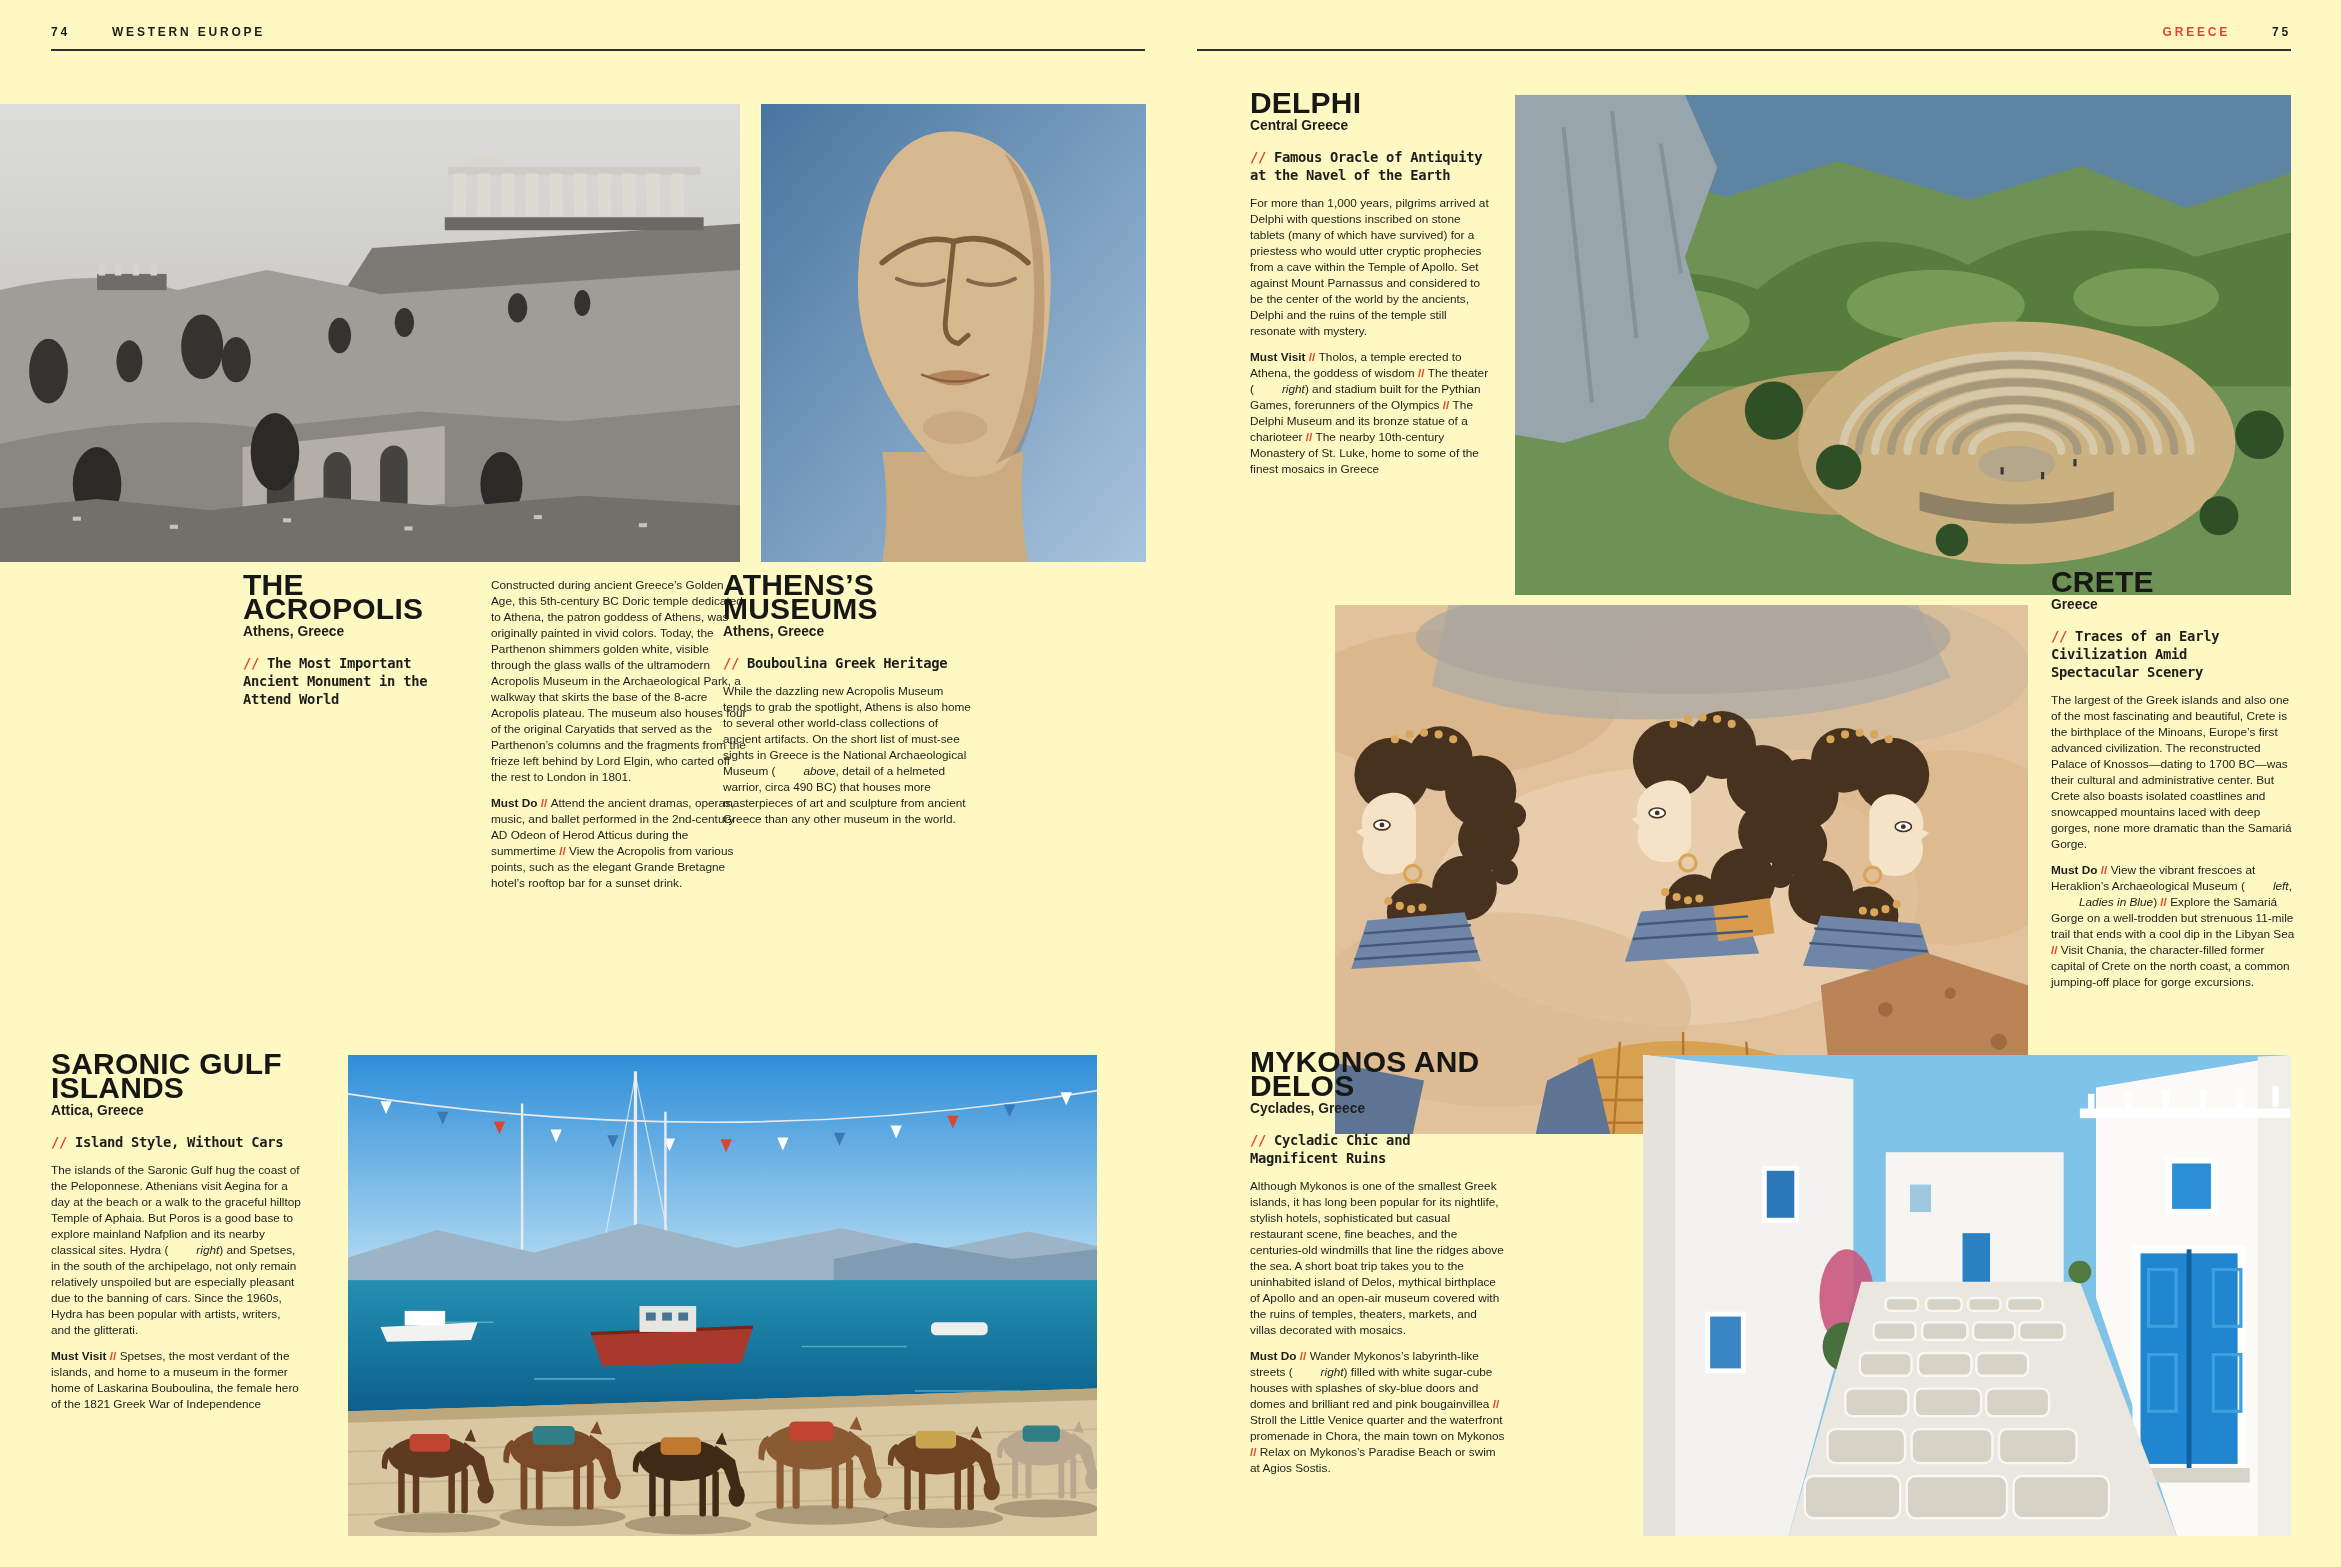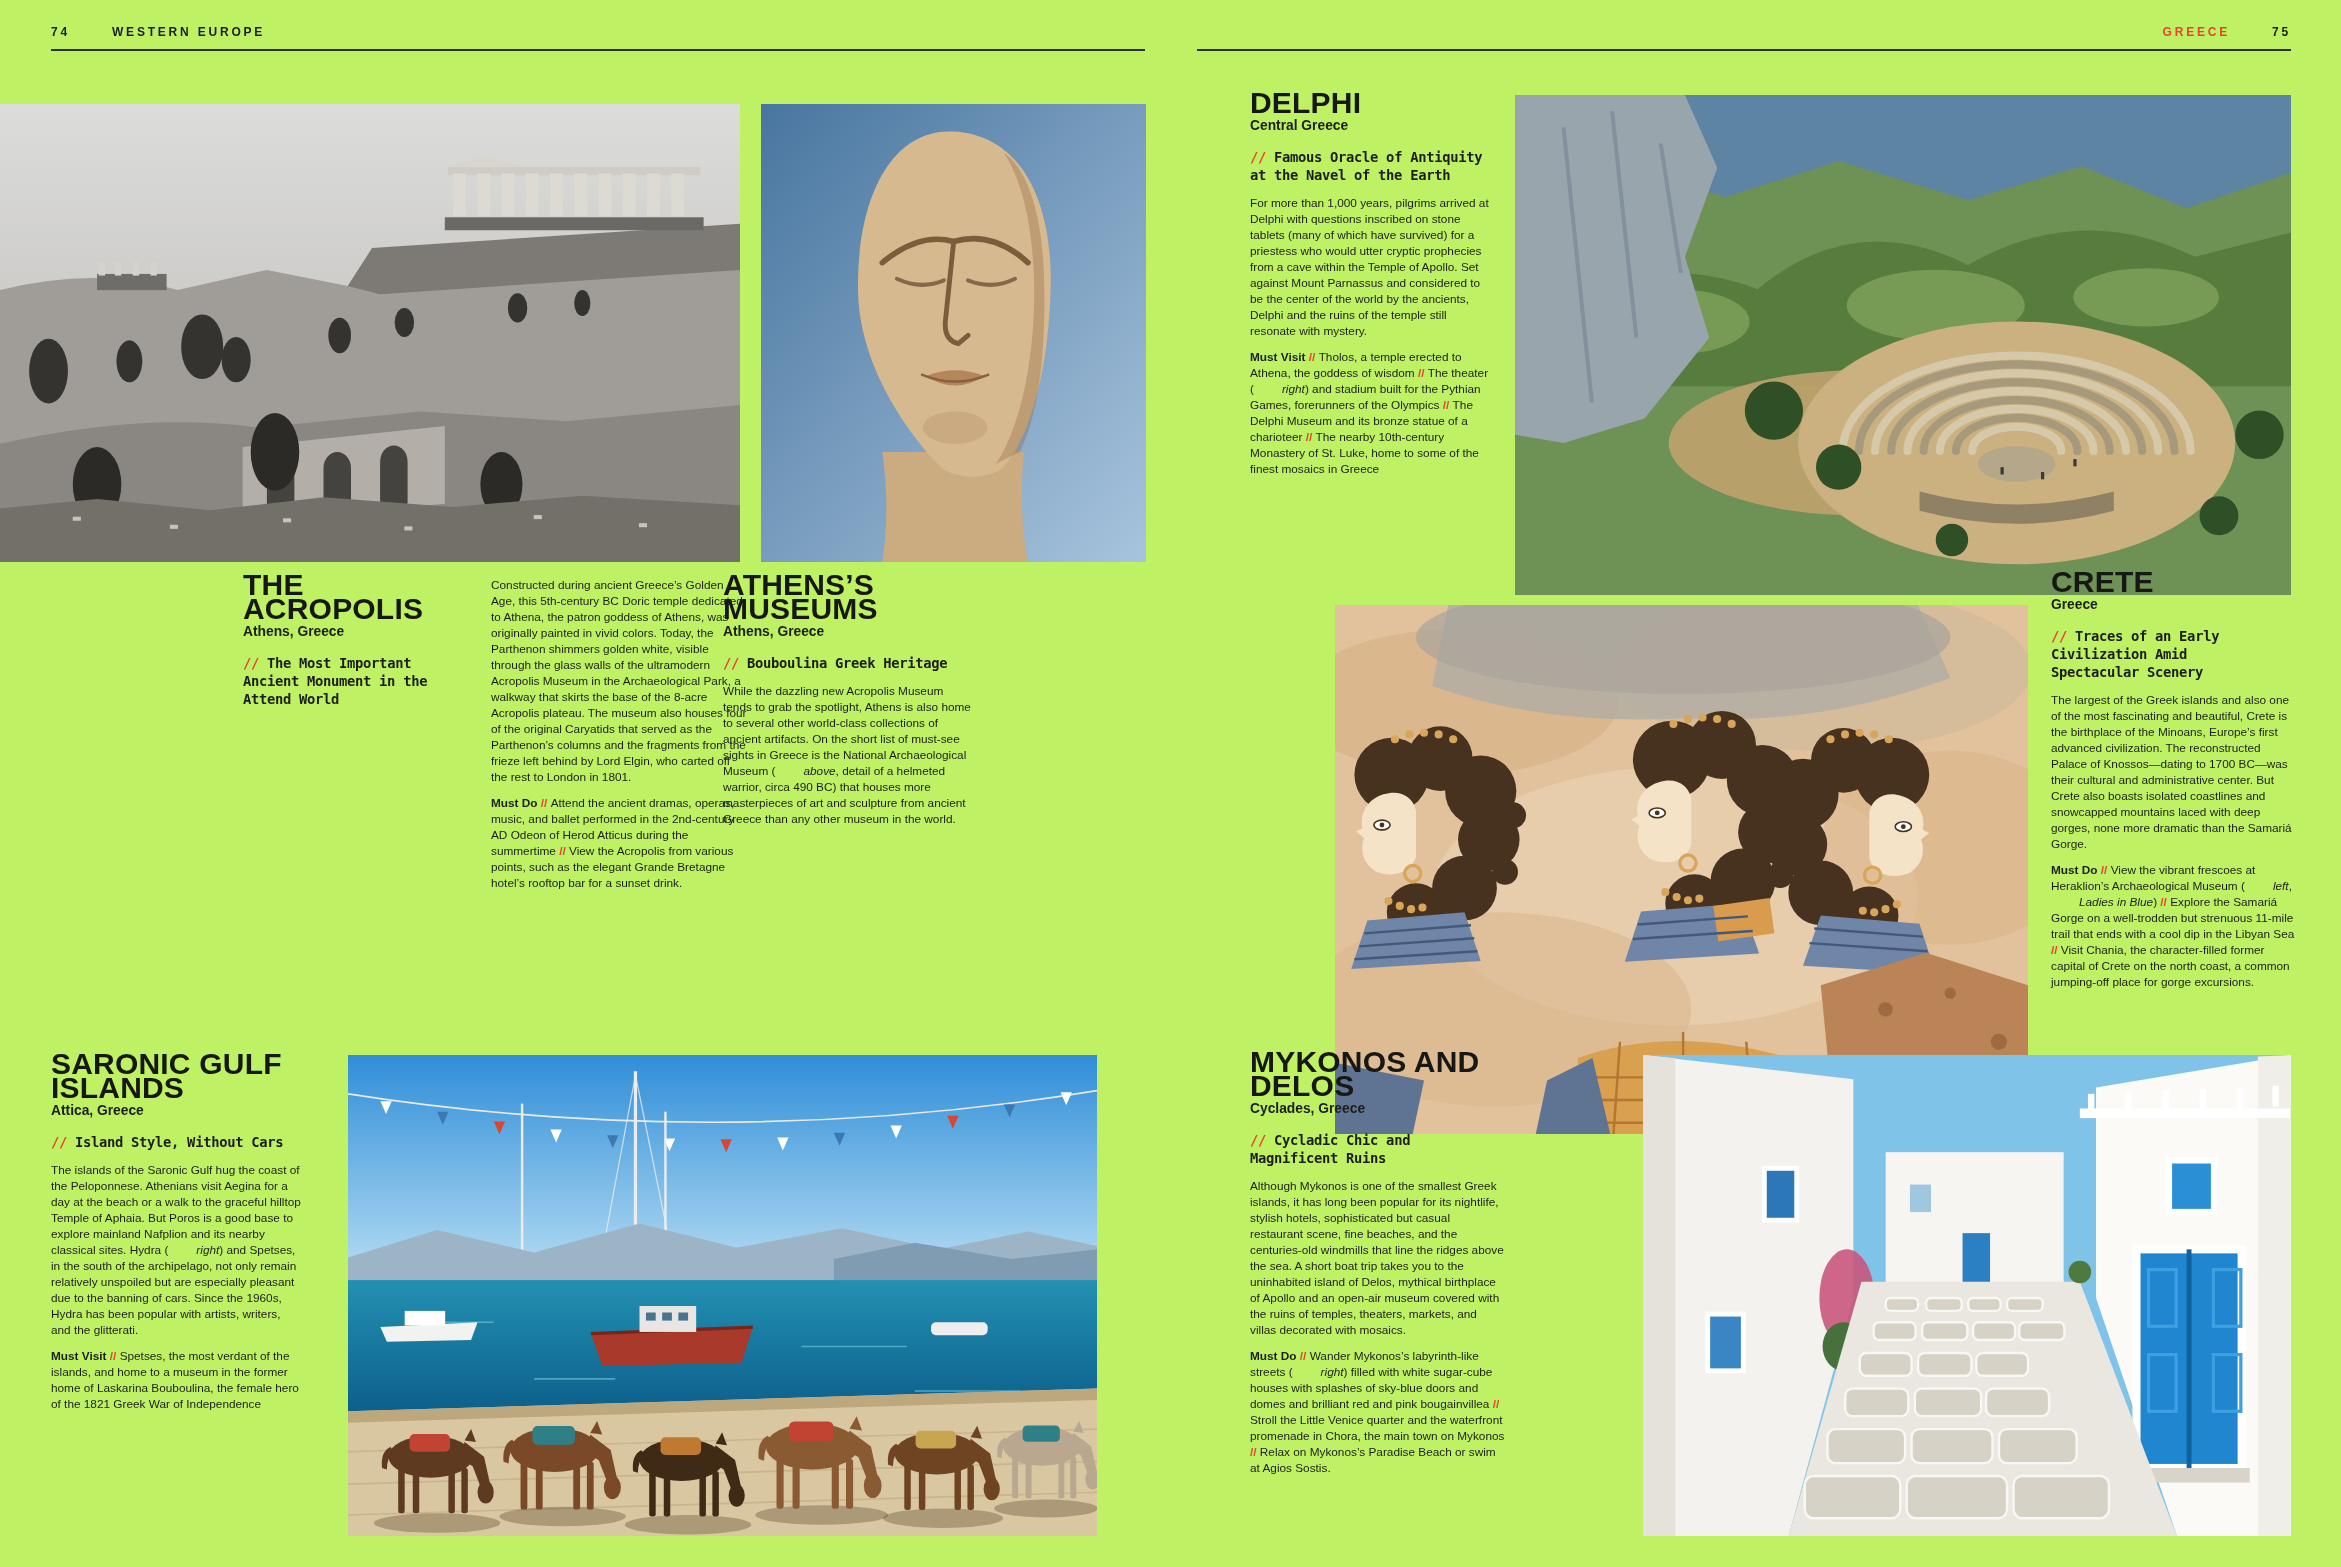--- a/index.html
+++ b/index.html
@@ -1,17 +1,17 @@
 <!DOCTYPE html>
 <html style="--accent: #e8432c;font-size:13px"><head>
 <meta charset="utf-8">
 <style>
   * { margin:0; padding:0; box-sizing:border-box; }
   html,body { background:#ffffff; }
-  .spread { position:relative; width:2342px; height:1568px; background:#bef264; overflow:hidden;
+  .spread { position:relative; width:2342px; height:1568px; background:#fef9c3; overflow:hidden;
             font-family:"Liberation Sans", sans-serif; color:#1d1d1b; }
   .runhead { position:absolute; top:25px; display:flex; gap:42px;
              font-weight:700; font-size:12px; line-height:14.6px; letter-spacing:2.8px; }
   .runhead .red { color:var(--accent,#e8432c); }
   .rule { position:absolute; top:49px; height:2.4px; background:#2f2f2d; }
   .col { position:absolute; }
   .title { font-weight:800; font-size:30px; line-height:24px; letter-spacing:0.2px; color:#171715; }
   .loc   { font-weight:700; font-size:13.8px;  line-height:17px; margin-top:2.4px; }
   .tag   { font-family:"DejaVu Sans Mono", monospace; font-weight:700; font-size:13.8px;
            line-height:18px; margin-top:13.8px; letter-spacing:-0.3px; }

